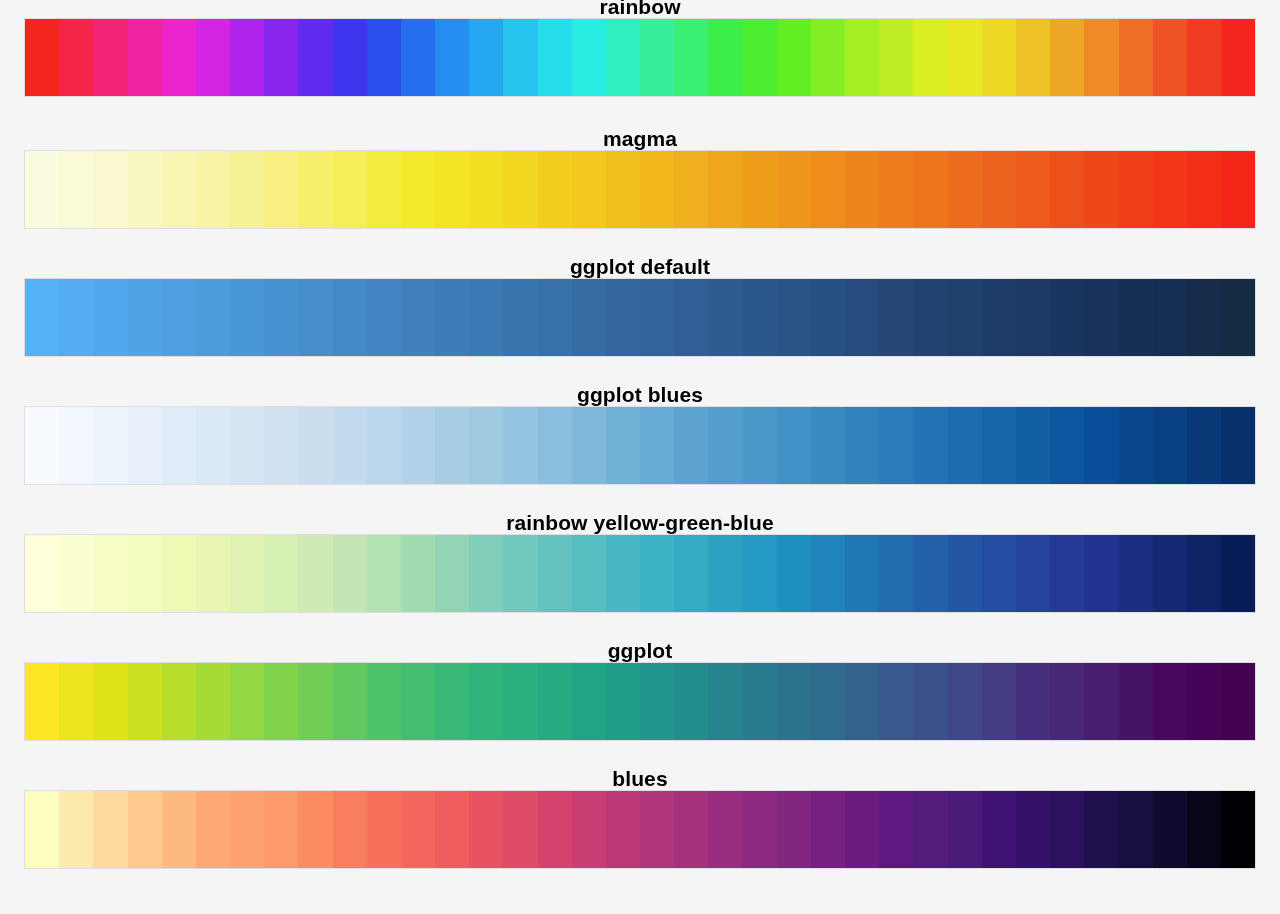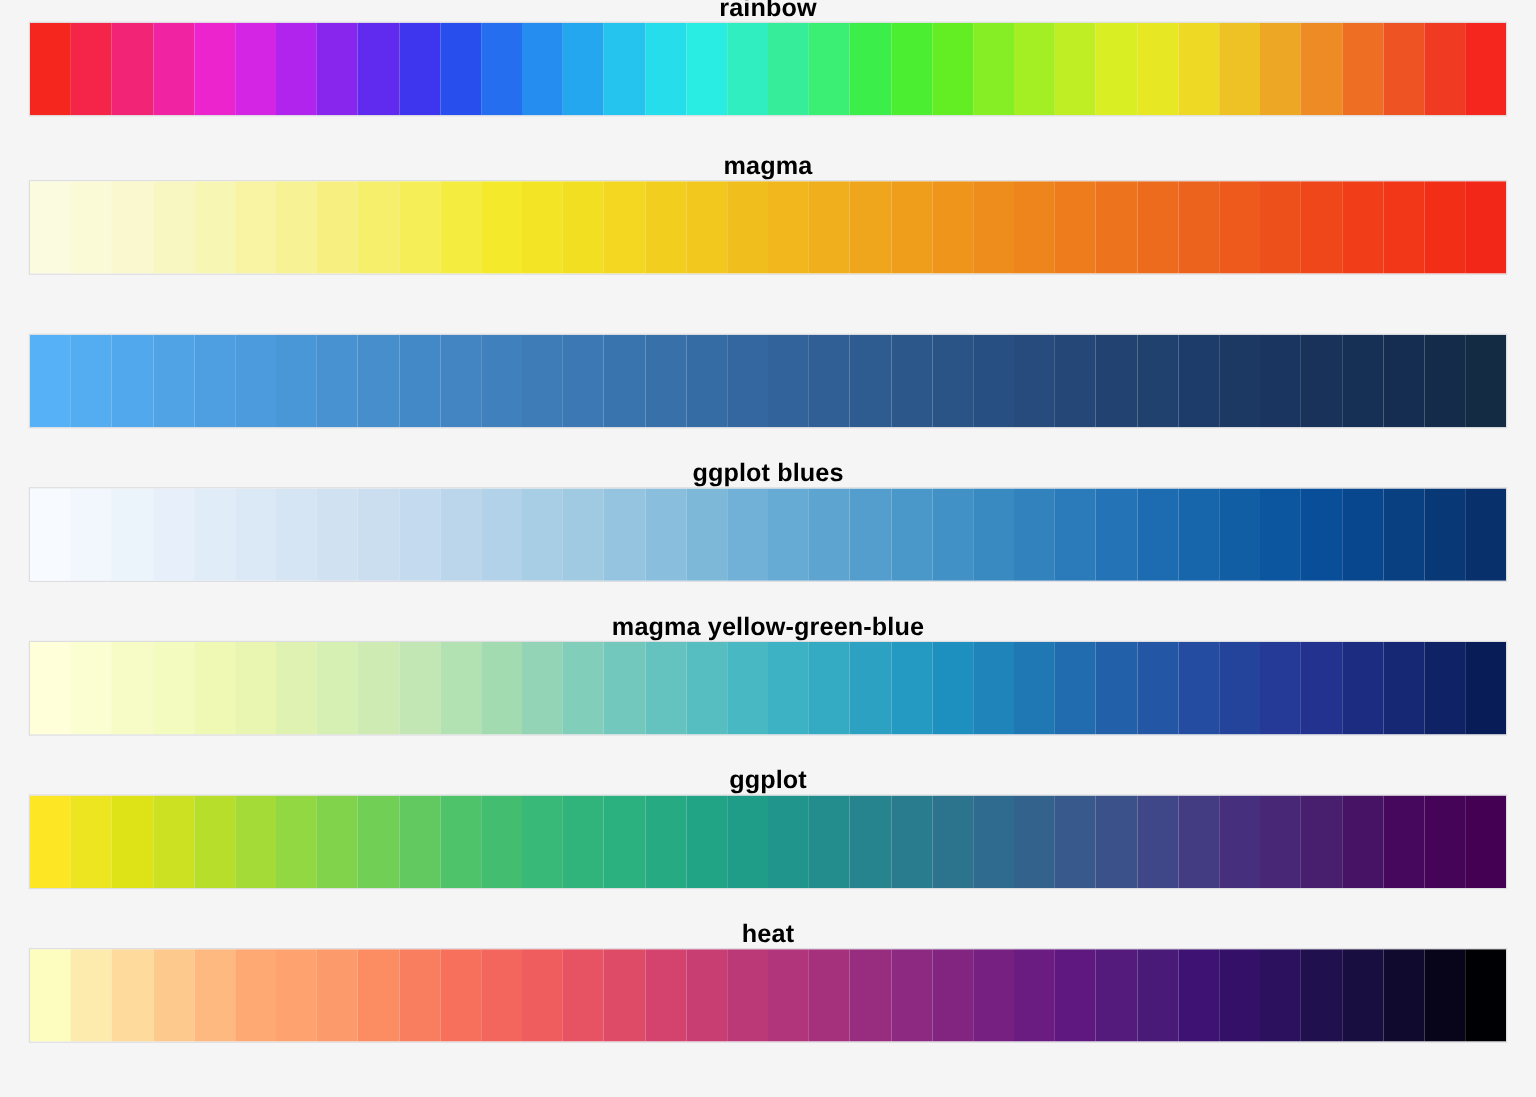--- a/index.html
+++ b/index.html
@@ -138,20 +138,21 @@
         <div class="swatch" style="background: rgb(237, 90, 28);"></div>
         <div class="swatch" style="background: rgb(238, 80, 27);"></div>
         <div class="swatch" style="background: rgb(240, 71, 26);"></div>
         <div class="swatch" style="background: rgb(241, 62, 25);"></div>
         <div class="swatch" style="background: rgb(242, 54, 24);"></div>
         <div class="swatch" style="background: rgb(243, 46, 23);"></div>
         <div class="swatch" style="background: rgb(243, 39, 23);"></div>
       </div>
     </div>
     <div class="palette-row">
+      <div class="palette-title">ggplot default</div>
       <div class="palette-bar">
         <div class="swatch" style="background: rgb(86, 177, 247);"></div>
         <div class="swatch" style="background: rgb(84, 173, 241);"></div>
         <div class="swatch" style="background: rgb(82, 168, 236);"></div>
         <div class="swatch" style="background: rgb(80, 164, 230);"></div>
         <div class="swatch" style="background: rgb(78, 159, 225);"></div>
         <div class="swatch" style="background: rgb(76, 155, 220);"></div>
         <div class="swatch" style="background: rgb(74, 151, 215);"></div>
         <div class="swatch" style="background: rgb(72, 146, 210);"></div>
         <div class="swatch" style="background: rgb(70, 142, 204);"></div>
@@ -219,21 +220,21 @@
         <div class="swatch" style="background: rgb(17, 94, 165);"></div>
         <div class="swatch" style="background: rgb(11, 86, 159);"></div>
         <div class="swatch" style="background: rgb(8, 78, 152);"></div>
         <div class="swatch" style="background: rgb(8, 71, 141);"></div>
         <div class="swatch" style="background: rgb(8, 64, 130);"></div>
         <div class="swatch" style="background: rgb(8, 56, 118);"></div>
         <div class="swatch" style="background: rgb(8, 48, 107);"></div>
       </div>
     </div>
     <div class="palette-row">
-      <div class="palette-title">magma yellow-green-blue</div>
+      <div class="palette-title">rainbow yellow-green-blue</div>
       <div class="palette-bar">
         <div class="swatch" style="background: rgb(255, 255, 217);"></div>
         <div class="swatch" style="background: rgb(251, 254, 208);"></div>
         <div class="swatch" style="background: rgb(247, 252, 199);"></div>
         <div class="swatch" style="background: rgb(243, 251, 190);"></div>
         <div class="swatch" style="background: rgb(239, 249, 180);"></div>
         <div class="swatch" style="background: rgb(232, 246, 177);"></div>
         <div class="swatch" style="background: rgb(223, 242, 178);"></div>
         <div class="swatch" style="background: rgb(214, 239, 178);"></div>
         <div class="swatch" style="background: rgb(206, 235, 179);"></div>
@@ -301,21 +302,21 @@
         <div class="swatch" style="background: rgb(70, 48, 125);"></div>
         <div class="swatch" style="background: rgb(71, 39, 118);"></div>
         <div class="swatch" style="background: rgb(72, 30, 111);"></div>
         <div class="swatch" style="background: rgb(71, 19, 101);"></div>
         <div class="swatch" style="background: rgb(70, 8, 92);"></div>
         <div class="swatch" style="background: rgb(69, 4, 88);"></div>
         <div class="swatch" style="background: rgb(68, 1, 84);"></div>
       </div>
     </div>
     <div class="palette-row">
-      <div class="palette-title">heat</div>
+      <div class="palette-title">blues</div>
       <div class="palette-bar">
         <div class="swatch" style="background: rgb(252, 253, 191);"></div>
         <div class="swatch" style="background: rgb(253, 235, 174);"></div>
         <div class="swatch" style="background: rgb(254, 218, 157);"></div>
         <div class="swatch" style="background: rgb(254, 201, 141);"></div>
         <div class="swatch" style="background: rgb(254, 185, 128);"></div>
         <div class="swatch" style="background: rgb(254, 168, 115);"></div>
         <div class="swatch" style="background: rgb(254, 163, 111);"></div>
         <div class="swatch" style="background: rgb(253, 154, 107);"></div>
         <div class="swatch" style="background: rgb(252, 141, 99);"></div>

